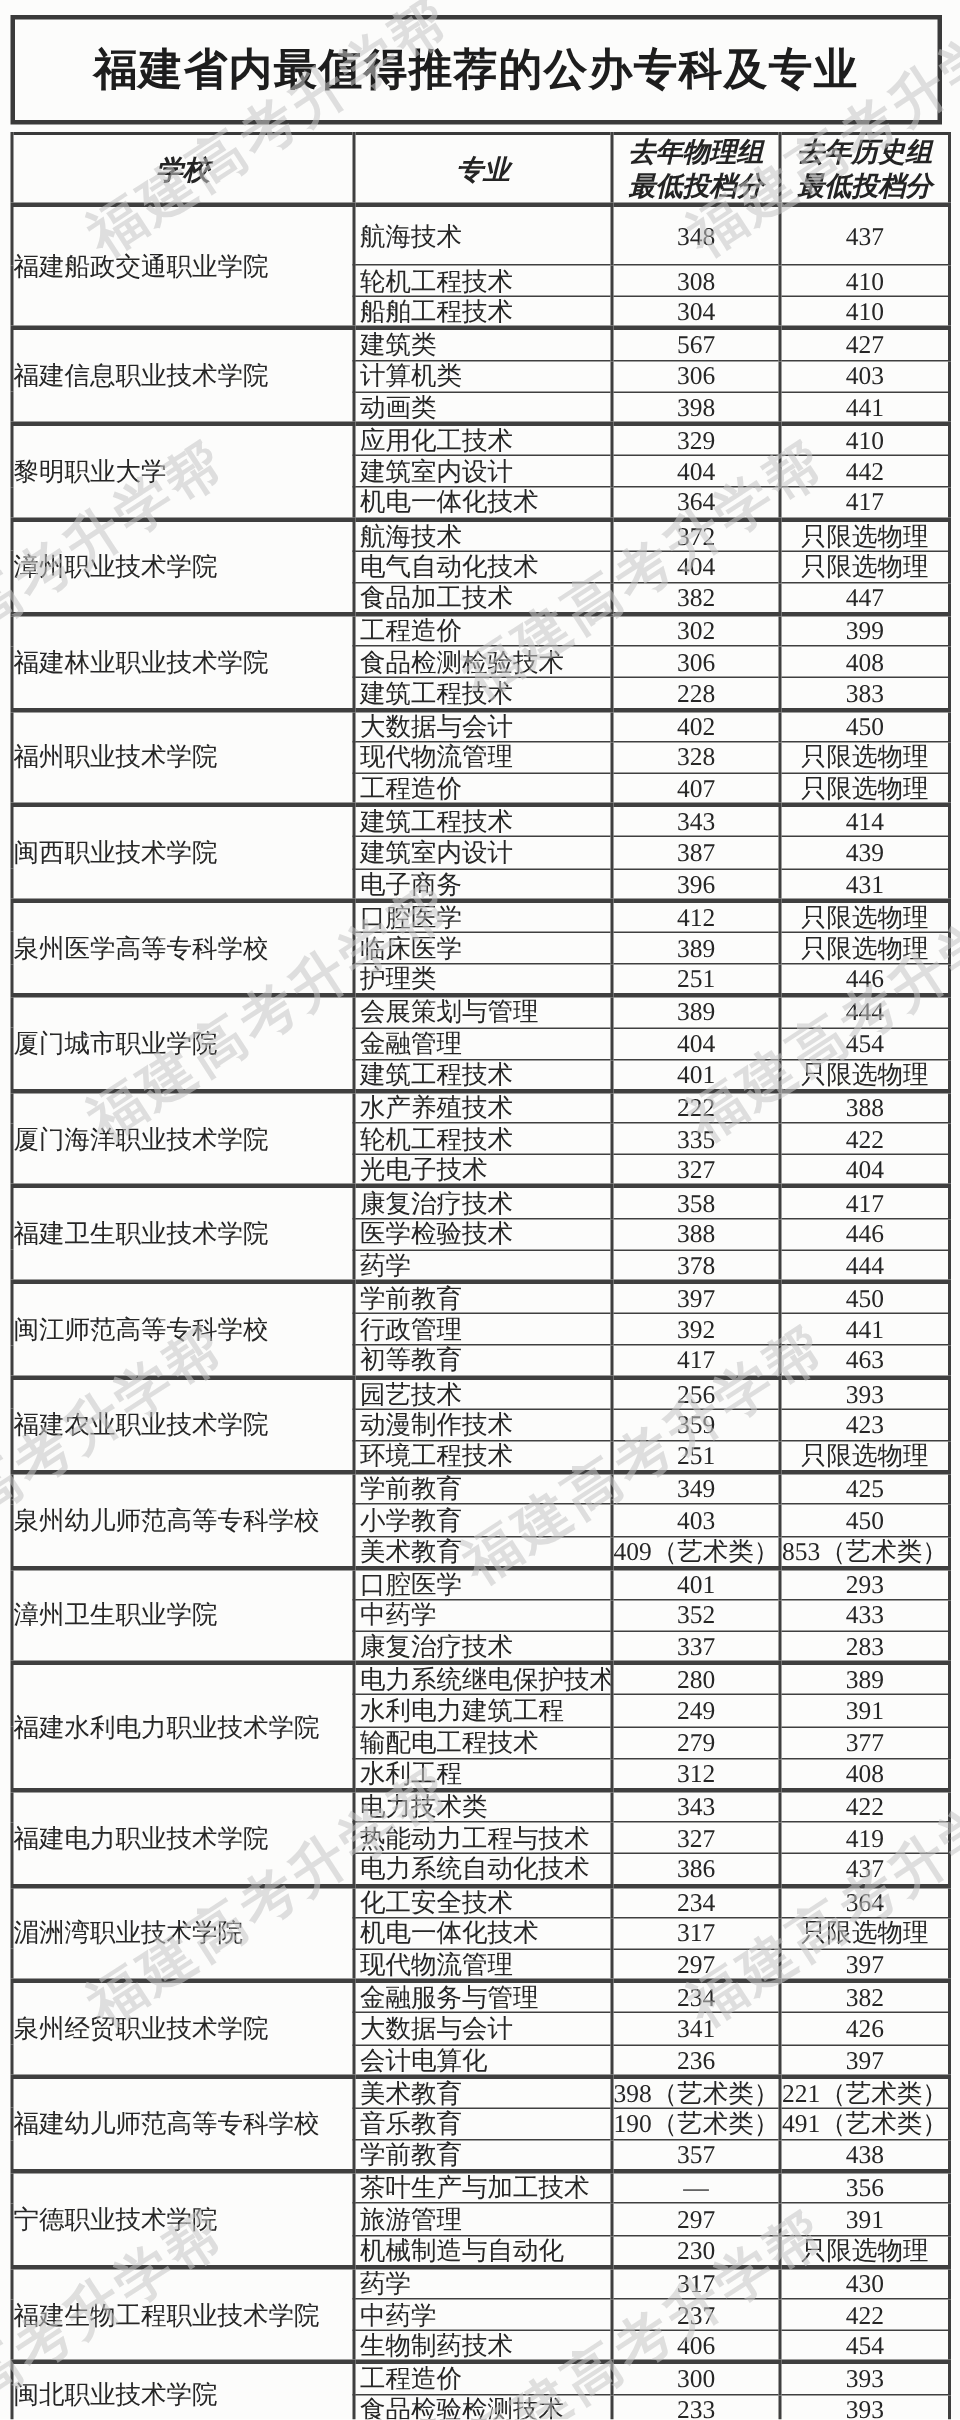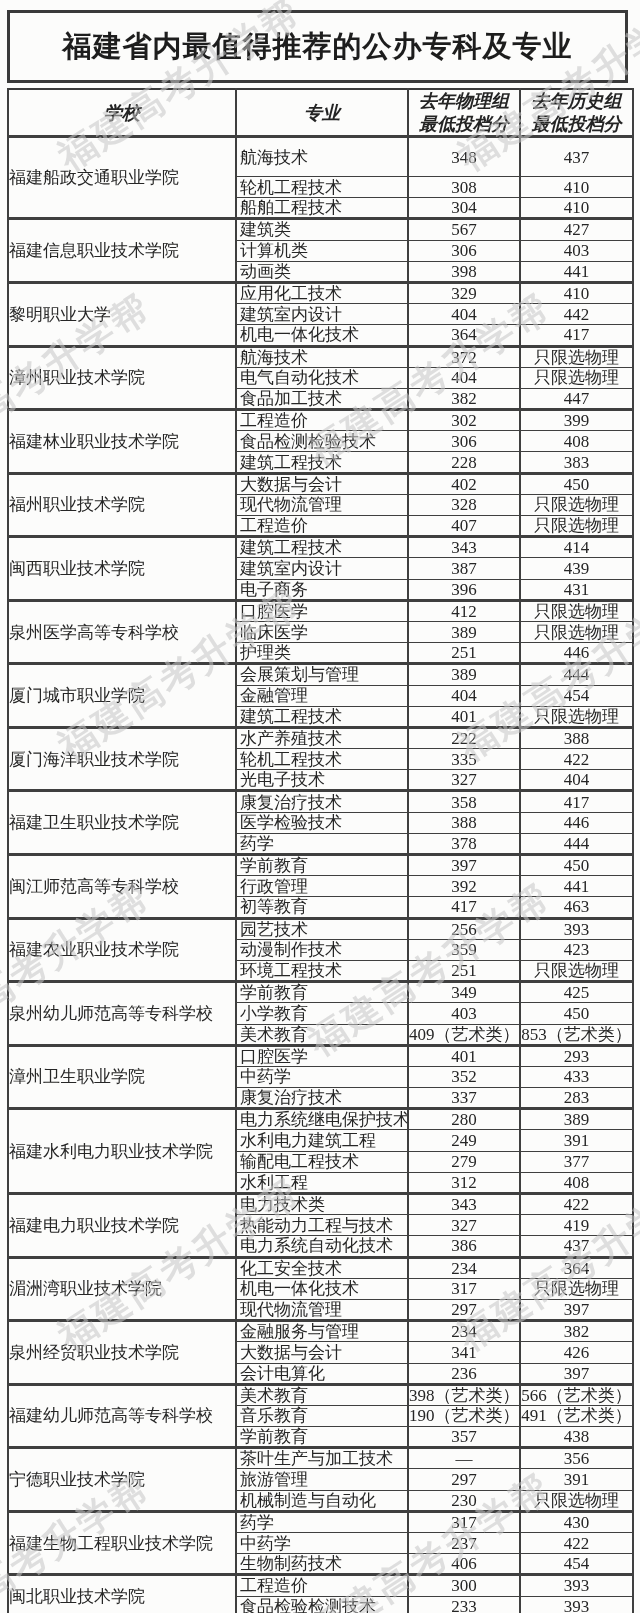--- a/index.html
+++ b/index.html
@@ -398,21 +398,21 @@
         </tr>
         <tr>
           <td class="cell-major">会计电算化</td>
           <td class="cell-phy">236</td>
           <td class="cell-his">397</td>
         </tr>
         <tr class="group-first">
           <td class="cell-school" rowspan="3">福建幼儿师范高等专科学校</td>
           <td class="cell-major">美术教育</td>
           <td class="cell-phy">398（艺术类）</td>
-          <td class="cell-his">566（艺术类）</td>
+          <td class="cell-his">221（艺术类）</td>
         </tr>
         <tr>
           <td class="cell-major">音乐教育</td>
           <td class="cell-phy">190（艺术类）</td>
           <td class="cell-his">491（艺术类）</td>
         </tr>
         <tr>
           <td class="cell-major">学前教育</td>
           <td class="cell-phy">357</td>
           <td class="cell-his">438</td>

